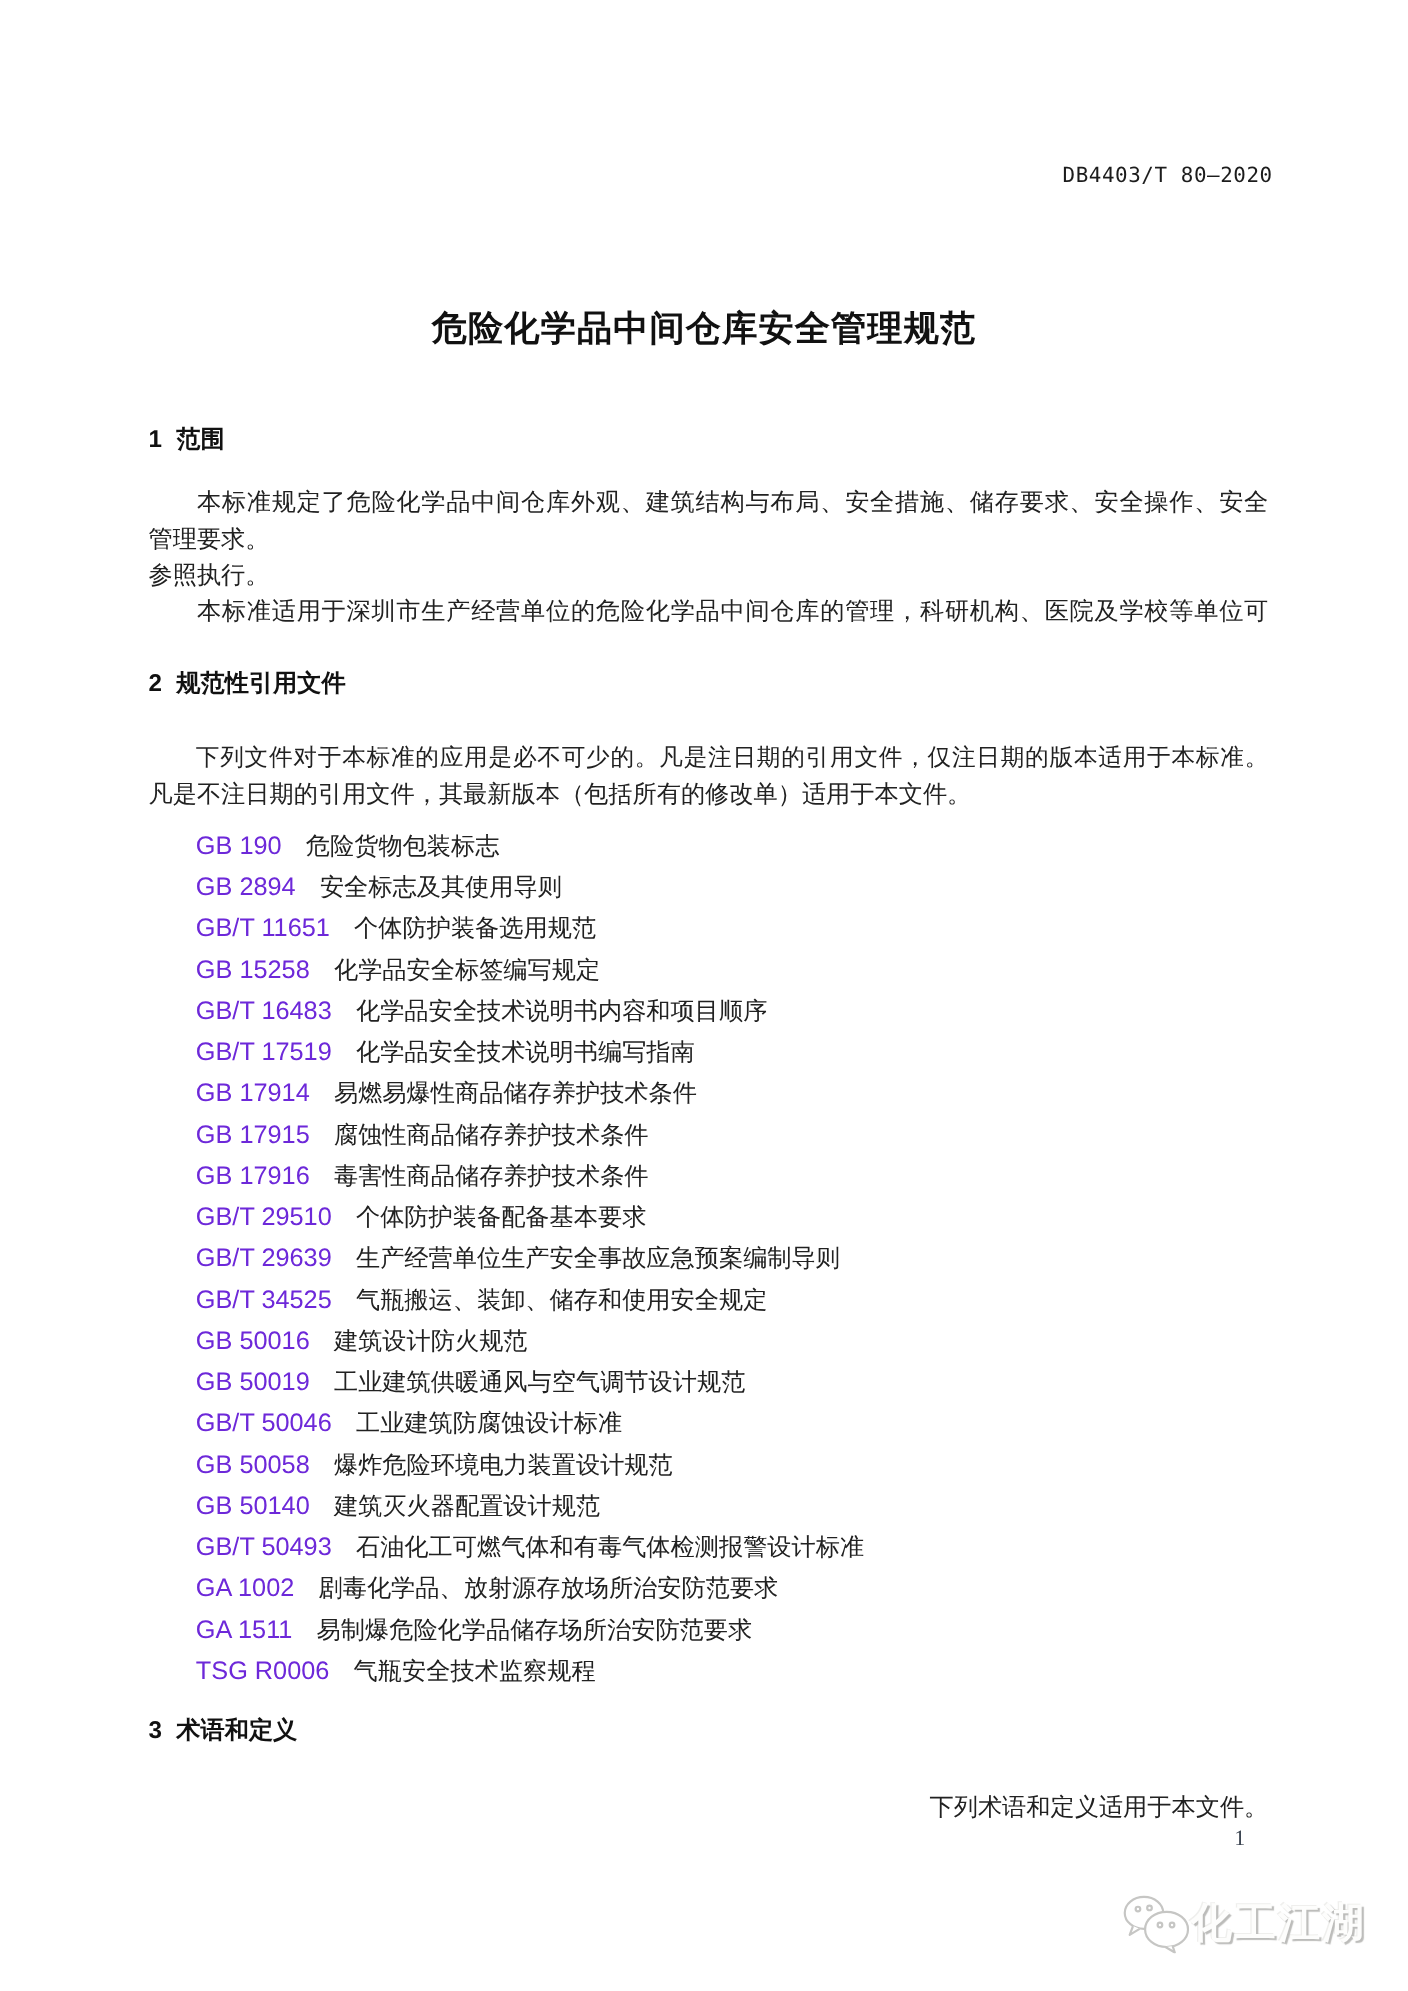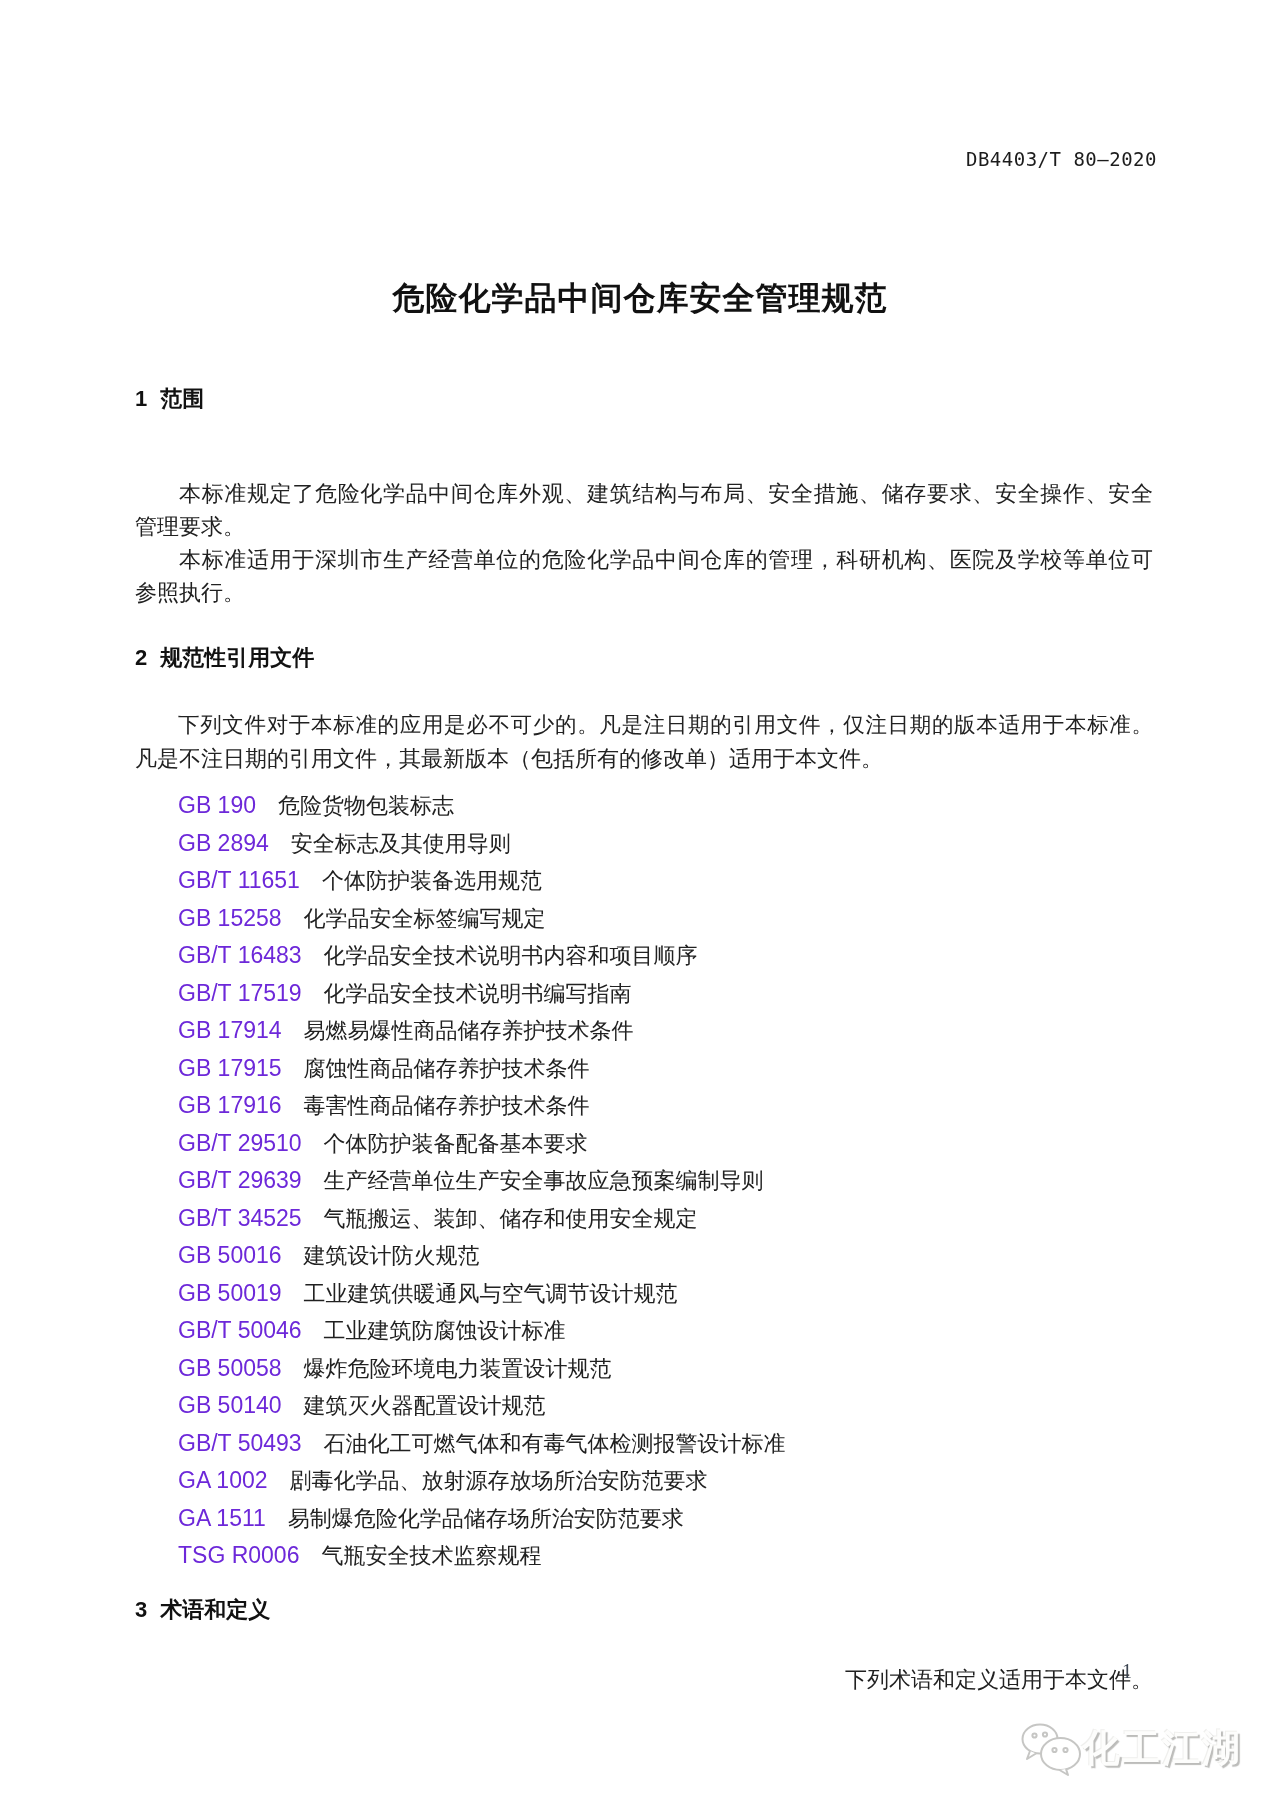--- a/index.html
+++ b/index.html
@@ -49,21 +49,21 @@
     font-weight: bold;
     font-size: 22px;
     line-height: 26px;
     color: #111111;
   }
   .sec-heading .sec-num { margin-right: 13px; }
   #sec1-heading { margin-top: 386px; }
   #sec2-heading { margin-top: 36px; }
   #sec3-heading { margin-top: 22px; }
   .para { margin: 0; font-size: 22px; line-height: 33px; }
-  .para-block-1 { margin-top: 65px; }
+  .para-block-1 { margin-top: 28px; }
   .para-block-2 { margin-top: 0; }
   .intro-block  { margin-top: 38px; }
   .terms-block  { margin-top: 40px; text-align: right; }
   .line { display: block; }
   .line-first { text-indent: 2em; }
   .line-full  { text-align: justify; text-align-last: justify; }
   .line-squeeze { font-size: 21.5px; margin-top: 28px; }
   
   .ref-list {
     list-style: none;
@@ -120,22 +120,22 @@
 
     <div class="sec-heading" id="sec1-heading">
       <span class="sec-num">1</span><span class="sec-title">范围</span>
     </div>
 
     <p class="para para-block-1">
       <span class="line line-first line-full">本标准规定了危险化学品中间仓库外观、建筑结构与布局、安全措施、储存要求、安全操作、安全</span>
       <span class="line">管理要求。</span>
     </p>
     <p class="para para-block-2">
+      <span class="line">参照执行。</span>
       <span class="line line-first line-full">本标准适用于深圳市生产经营单位的危险化学品中间仓库的管理，科研机构、医院及学校等单位可</span>
-      <span class="line">参照执行。</span>
     </p>
 
     <div class="sec-heading" id="sec2-heading">
       <span class="sec-num">2</span><span class="sec-title">规范性引用文件</span>
     </div>
 
     <p class="para intro-block">
       <span class="line line-first line-full line-squeeze">下列文件对于本标准的应用是必不可少的。凡是注日期的引用文件，仅注日期的版本适用于本标准。</span>
       <span class="line">凡是不注日期的引用文件，其最新版本（包括所有的修改单）适用于本文件。</span>
     </p>

